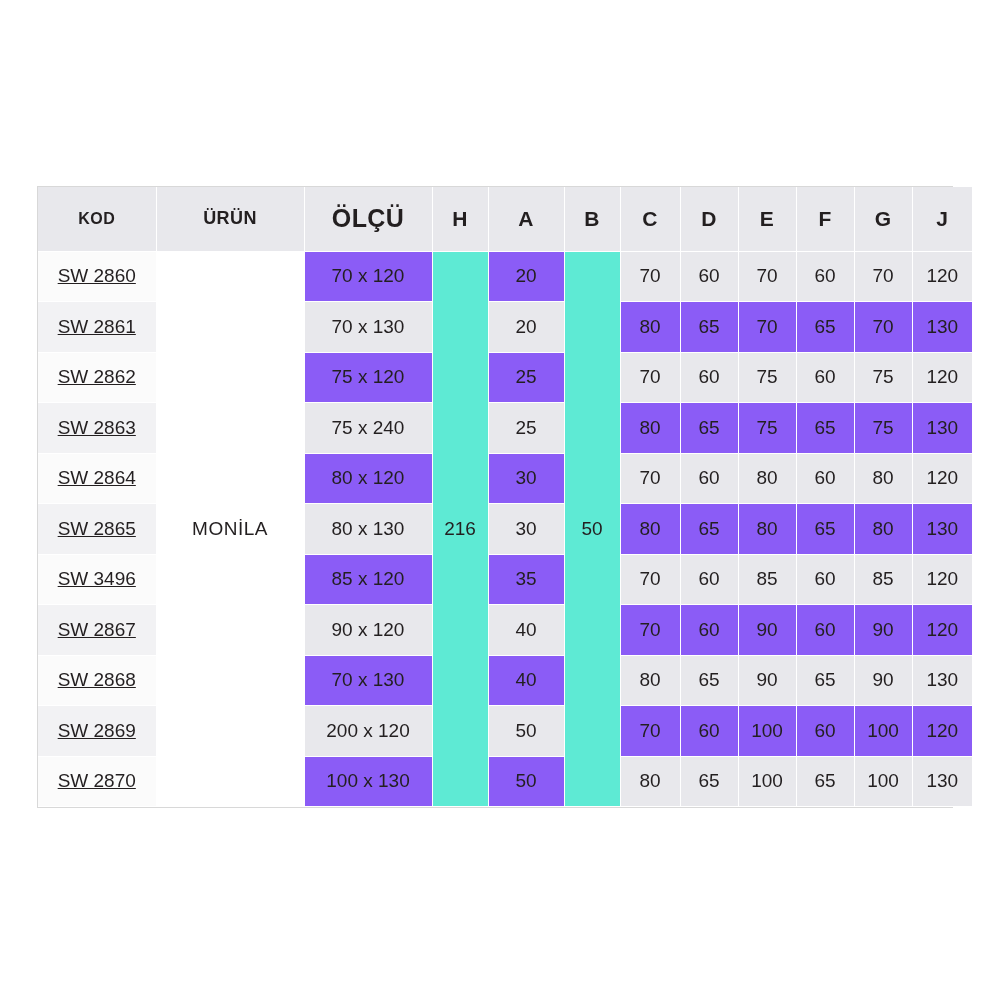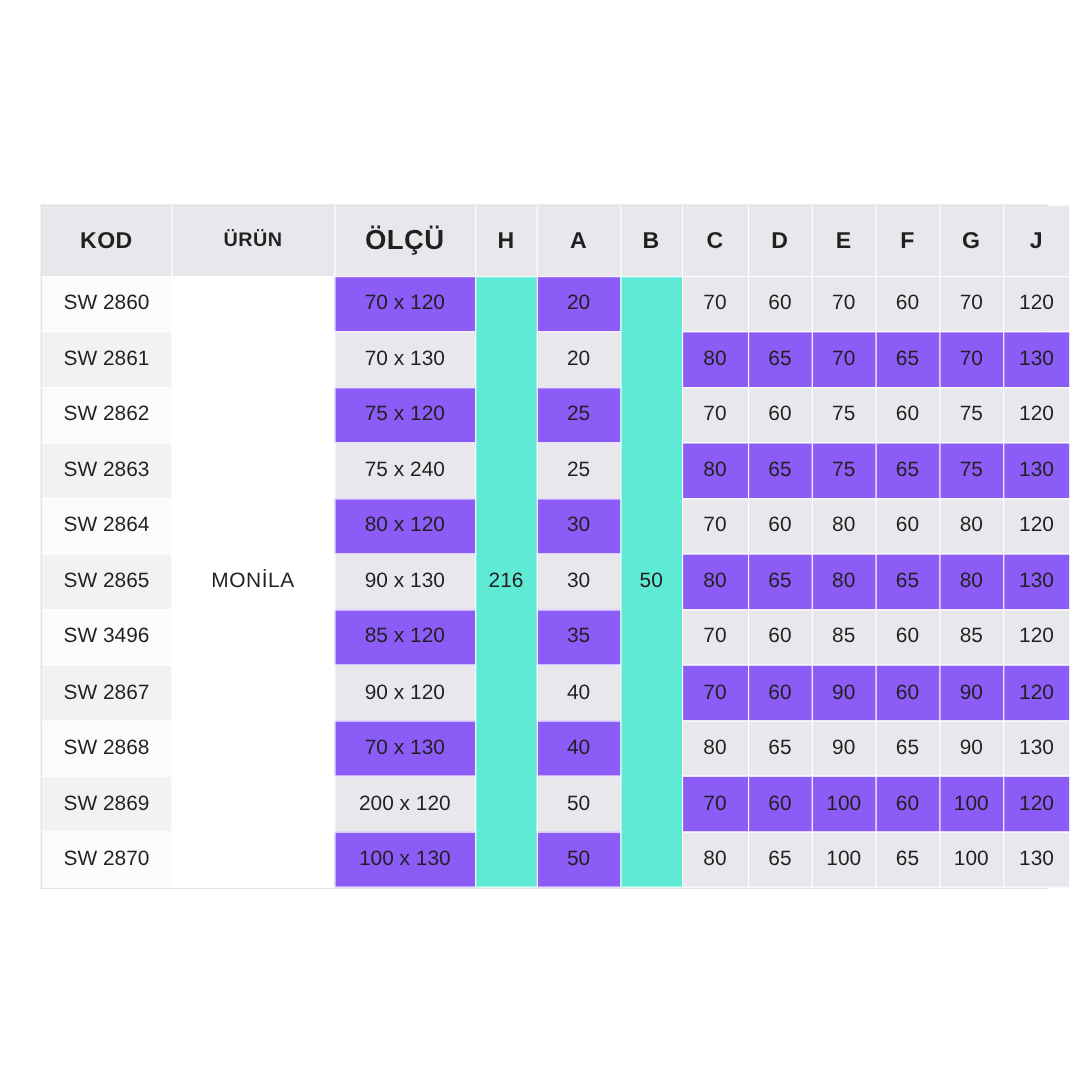--- a/index.html
+++ b/index.html
@@ -52,21 +52,21 @@
     border-right: 1px solid #ffffff;
     border-bottom: 1px solid #ffffff;
     font-weight: bold;
     font-size: 21px;
     letter-spacing: 0.4px;
     color: #231f20;
   }
   tr.head-row th:last-child {
     border-right: none;
   }
-  tr.head-row th.h-kod { font-size: 21px; }
+  tr.head-row th.h-kod { font-size: 16px; }
   tr.head-row th.h-urun { font-size: 18px; }
   tr.head-row th.h-olcu { font-size: 25px; }
 
   
   tr.body-row {
     height: 50.5px;
   }
   tr.body-row td {
     font-size: 19px;
     color: #231f20;
@@ -78,20 +78,21 @@
   }
 
   
   td.cell-shade { background: #e8e8ec; }
   td.cell-plain { background: #8b5cf6; }
 
   td.kod {
     background: #fbfbfb;
     font-size: 19px;
     text-align: center;
+    text-decoration: underline;
   }
   td.kod.shade { background: #f2f2f4; }
 
   td.urun-merged {
     background: #ffffff;
     font-size: 19px;
     letter-spacing: 0.5px;
   }
   td.olcu {
     font-size: 19px;
@@ -210,21 +211,21 @@
         <td class="cell-shade">70</td>
         <td class="cell-shade">60</td>
         <td class="cell-shade">80</td>
         <td class="cell-shade">60</td>
         <td class="cell-shade">80</td>
         <td class="cell-shade">120</td>
       </tr>
 
       <tr class="body-row">
         <td class="kod shade">SW 2865</td>
-        <td class="olcu cell-shade">90 x 130</td>
+        <td class="olcu cell-shade">80 x 130</td>
         <td class="cell-shade">30</td>
         <td class="cell-plain">80</td>
         <td class="cell-plain">65</td>
         <td class="cell-plain">80</td>
         <td class="cell-plain">65</td>
         <td class="cell-plain">80</td>
         <td class="cell-plain">130</td>
       </tr>
 
       <tr class="body-row">

